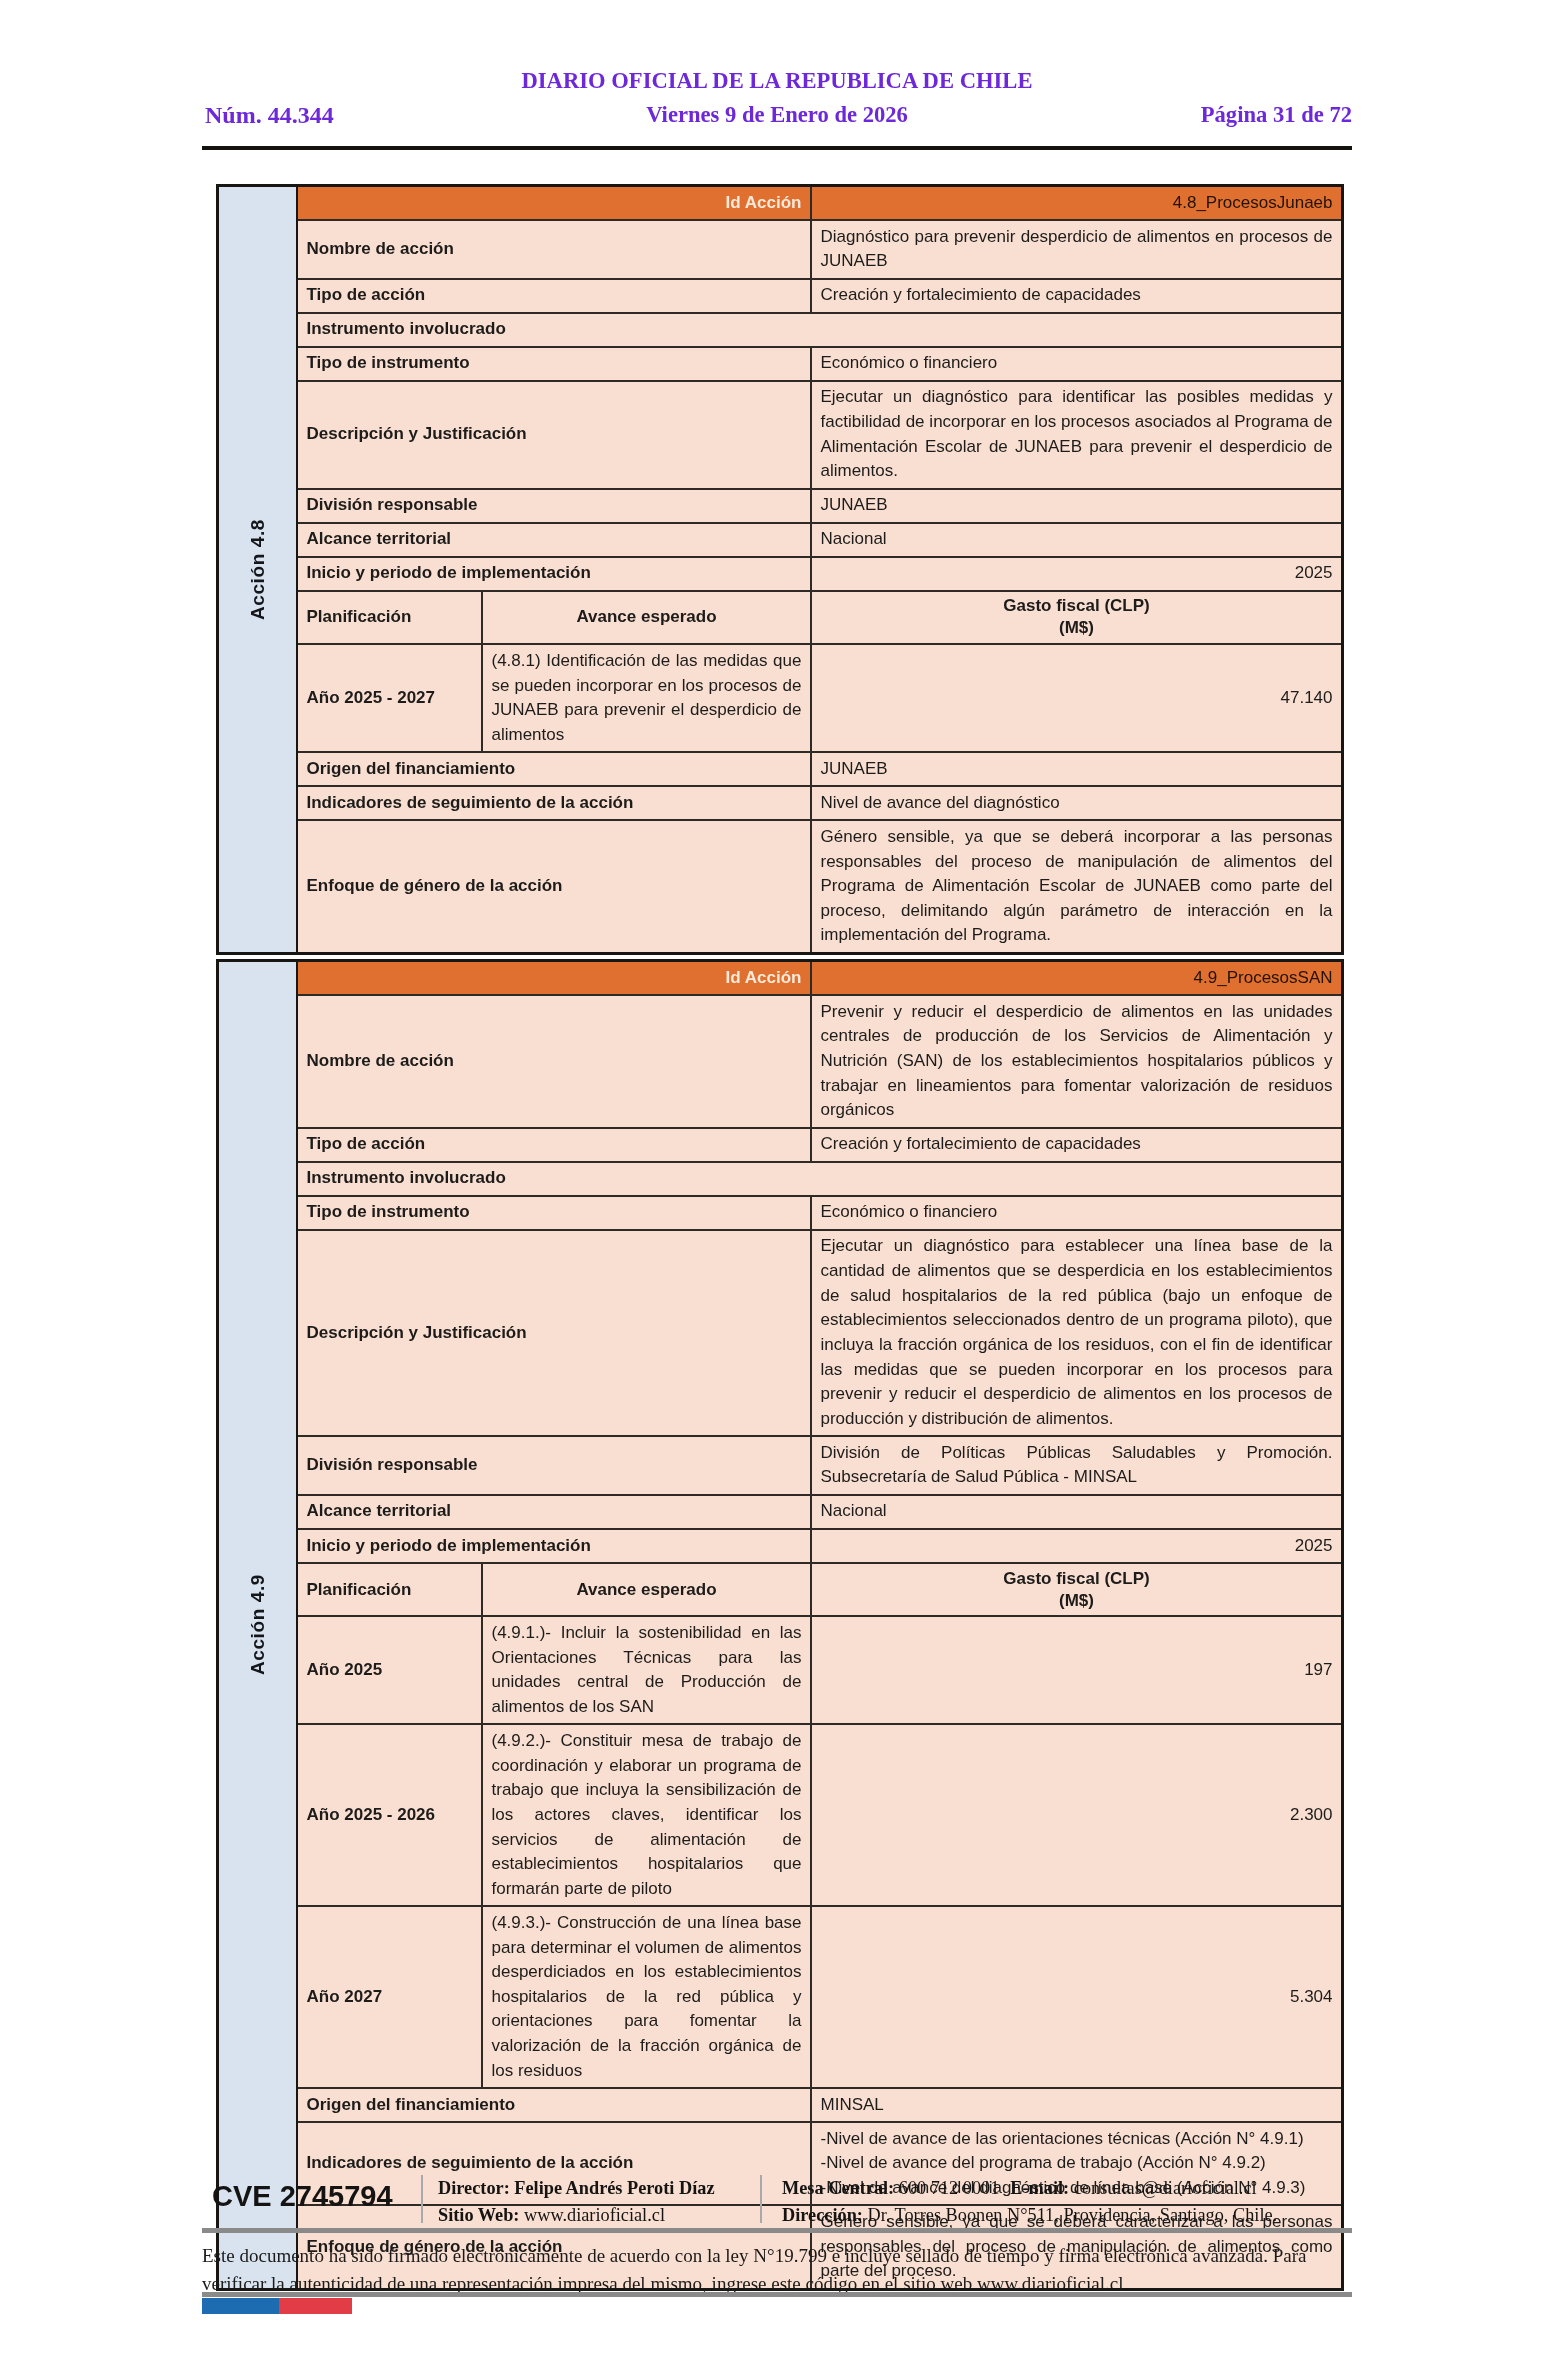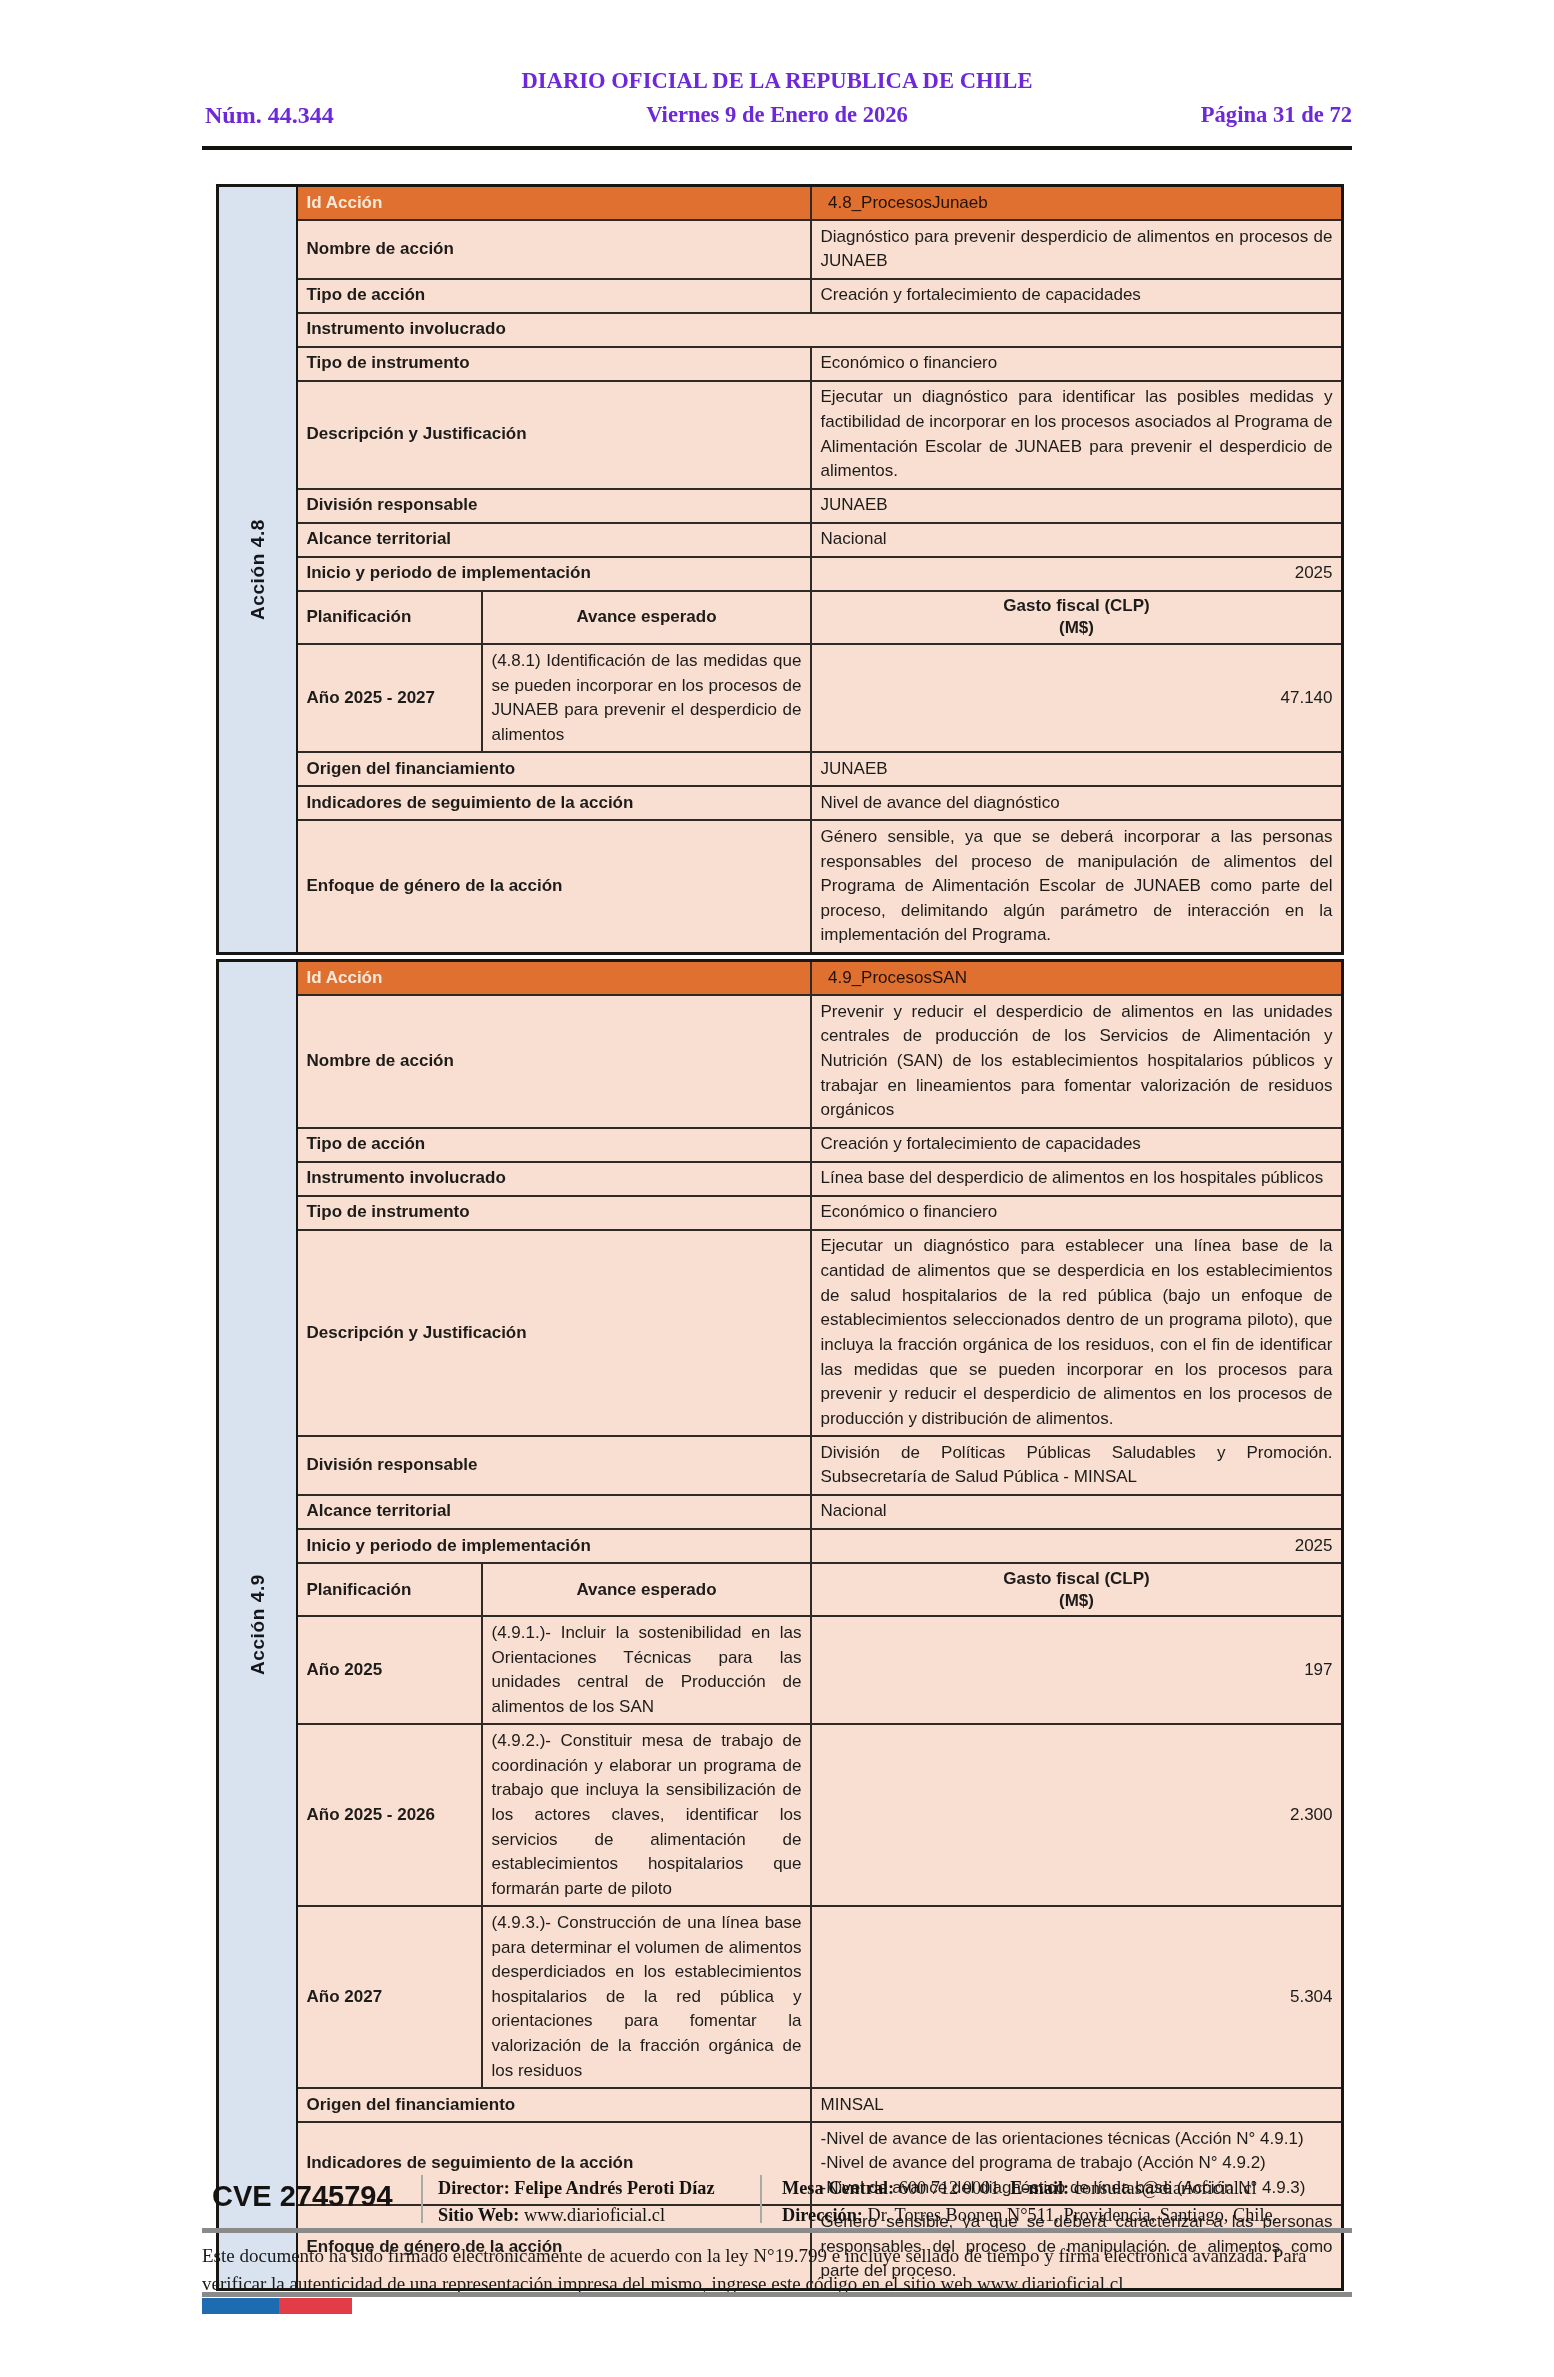--- a/index.html
+++ b/index.html
@@ -36,21 +36,21 @@
   }
   .side .vtext{
     writing-mode:vertical-rl;
     transform:rotate(180deg);
     font-weight:bold;font-size:19px;color:#15161a;
     letter-spacing:0.6px;
     white-space:nowrap;
   }
   .tmain{flex:1;display:flex;flex-direction:column;}
   .trow{display:flex;border-top:2.4px solid #2e2a26;}
-  .trow:first-child{border-top:none;}
+  .trow:first-child{border-top:none;text-align:right;}
   .cell{
     box-sizing:border-box;
     padding:3.7px 8.5px;
     display:flex;flex-direction:column;justify-content:center;
     font-size:17px;line-height:1.45;
     min-height:28px;
   }
   .cell.label{width:512px;flex:0 0 512px;font-weight:bold;}
   .cell.value{flex:1;border-left:2.4px solid #2e2a26;}
   .cell.c1{width:183px;flex:0 0 183px;font-weight:bold;}
@@ -173,21 +173,20 @@
       <div class="trow">
         <div class="cell label">Nombre de acción</div>
         <div class="cell value just">Prevenir y reducir el desperdicio de alimentos en las unidades centrales de producción de los Servicios de Alimentación y Nutrición (SAN) de los establecimientos hospitalarios públicos y trabajar en lineamientos para fomentar valorización de residuos orgánicos</div>
       </div>
       <div class="trow">
         <div class="cell label">Tipo de acción</div>
         <div class="cell value">Creación y fortalecimiento de capacidades</div>
       </div>
       <div class="trow">
         <div class="cell label">Instrumento involucrado</div>
-        <div class="cell value">Línea base del desperdicio de alimentos en los hospitales públicos</div>
       </div>
       <div class="trow">
         <div class="cell label">Tipo de instrumento</div>
         <div class="cell value">Económico o financiero</div>
       </div>
       <div class="trow">
         <div class="cell label">Descripción y Justificación</div>
         <div class="cell value just">Ejecutar un diagnóstico para establecer una línea base de la cantidad de alimentos que se desperdicia en los establecimientos de salud hospitalarios de la red pública (bajo un enfoque de establecimientos seleccionados dentro de un programa piloto), que incluya la fracción orgánica de los residuos, con el fin de identificar las medidas que se pueden incorporar en los procesos para prevenir y reducir el desperdicio de alimentos en los procesos de producción y distribución de alimentos.</div>
       </div>
       <div class="trow">

